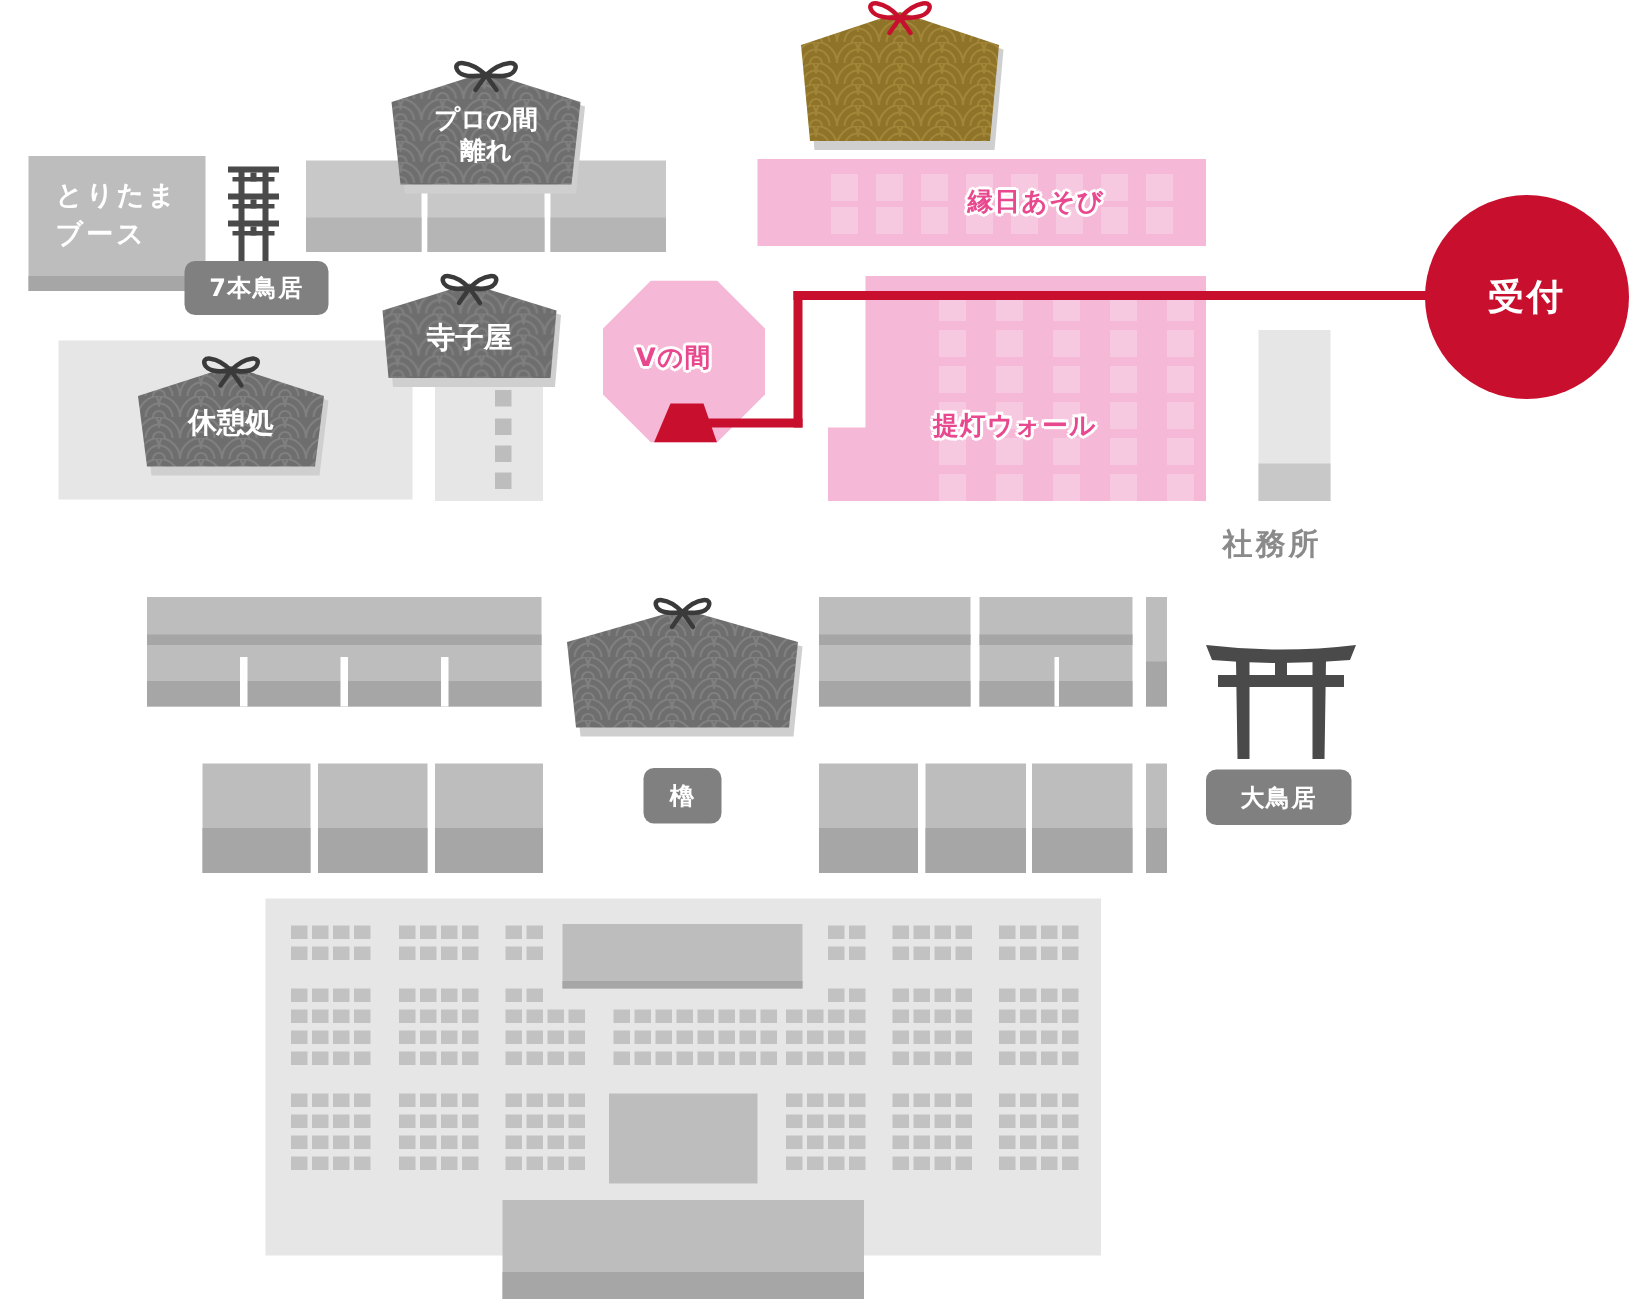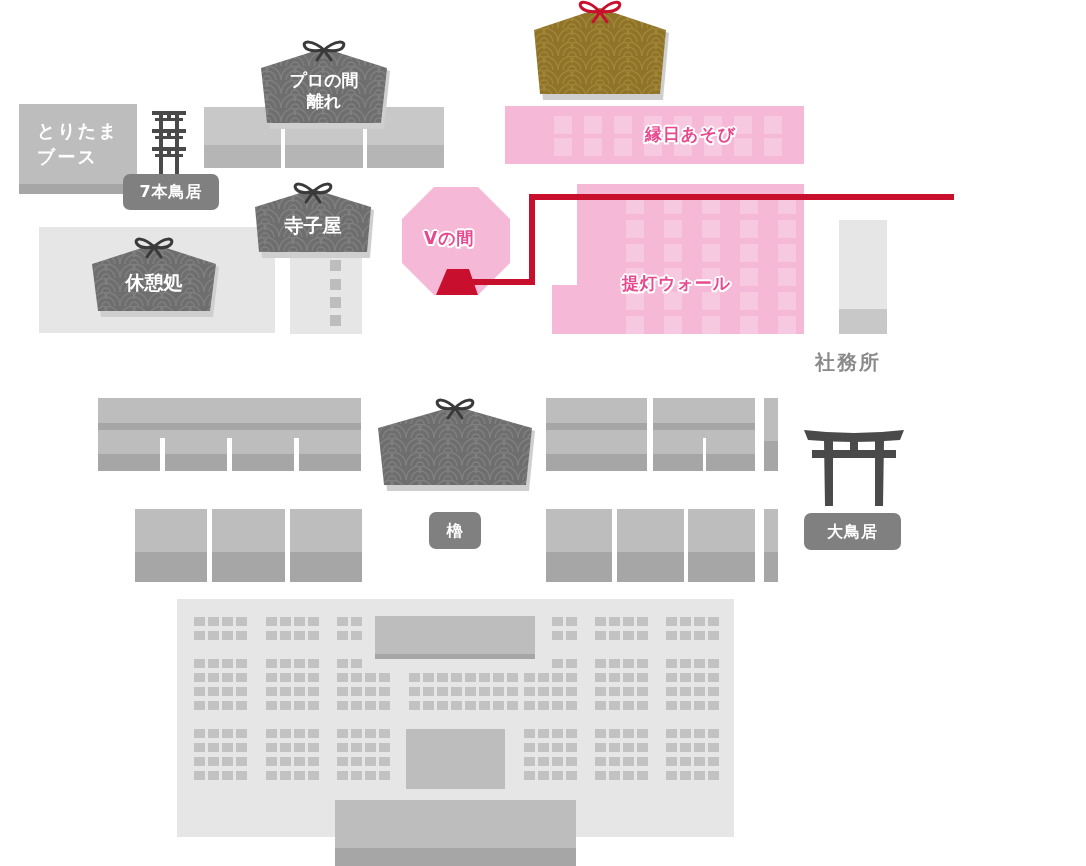--- a/index.html
+++ b/index.html
@@ -182,20 +182,23 @@
   <svg class="abs" style="left:402px;top:187px;" width="108" height="108" viewBox="0 0 108 108">
     <polygon points="32,0 76,0 108,32 108,76 76,108 32,108 0,76 0,32" fill="#f5b8d6"></polygon>
     <polygon points="45,82 67,82 76,108 34,108" fill="#c8102e"></polygon>
   </svg>
   <div class="pink-label" style="left:424px;top:227px;">Vの間</div>
 
   <div class="route" style="left:529px;top:194px;width:425px;height:6px;"></div>
   <div class="route" style="left:529px;top:194px;width:6px;height:91px;"></div>
   <div class="route" style="left:470px;top:279px;width:65px;height:6px;"></div>
 
+  <div class="reception">
+    <span>受付</span>
+  </div>
 
   <div class="blk" style="left:839px;top:220px;width:48px;height:114px;background:#e6e6e6;">
     <div class="abs" style="left:0;bottom:0;width:100%;height:25px;background:#c8c8c8;"></div>
   </div>
   <div class="abs" style="left:815px;top:349px;color:#8a8a8a;font-weight:bold;font-size:20px;letter-spacing:2px;">社務所</div>
 
   <div class="blk" style="left:98px;top:398px;width:263px;height:73px;background:#bdbdbd;">
     <div class="abs" style="left:0;top:25px;width:100%;height:7px;background:#a6a6a6;"></div>
     <div class="abs" style="left:0;bottom:0;width:100%;height:17px;background:#a6a6a6;"></div>
     <div class="abs" style="left:62px;top:40px;width:5px;height:33px;background:#fff;"></div>

